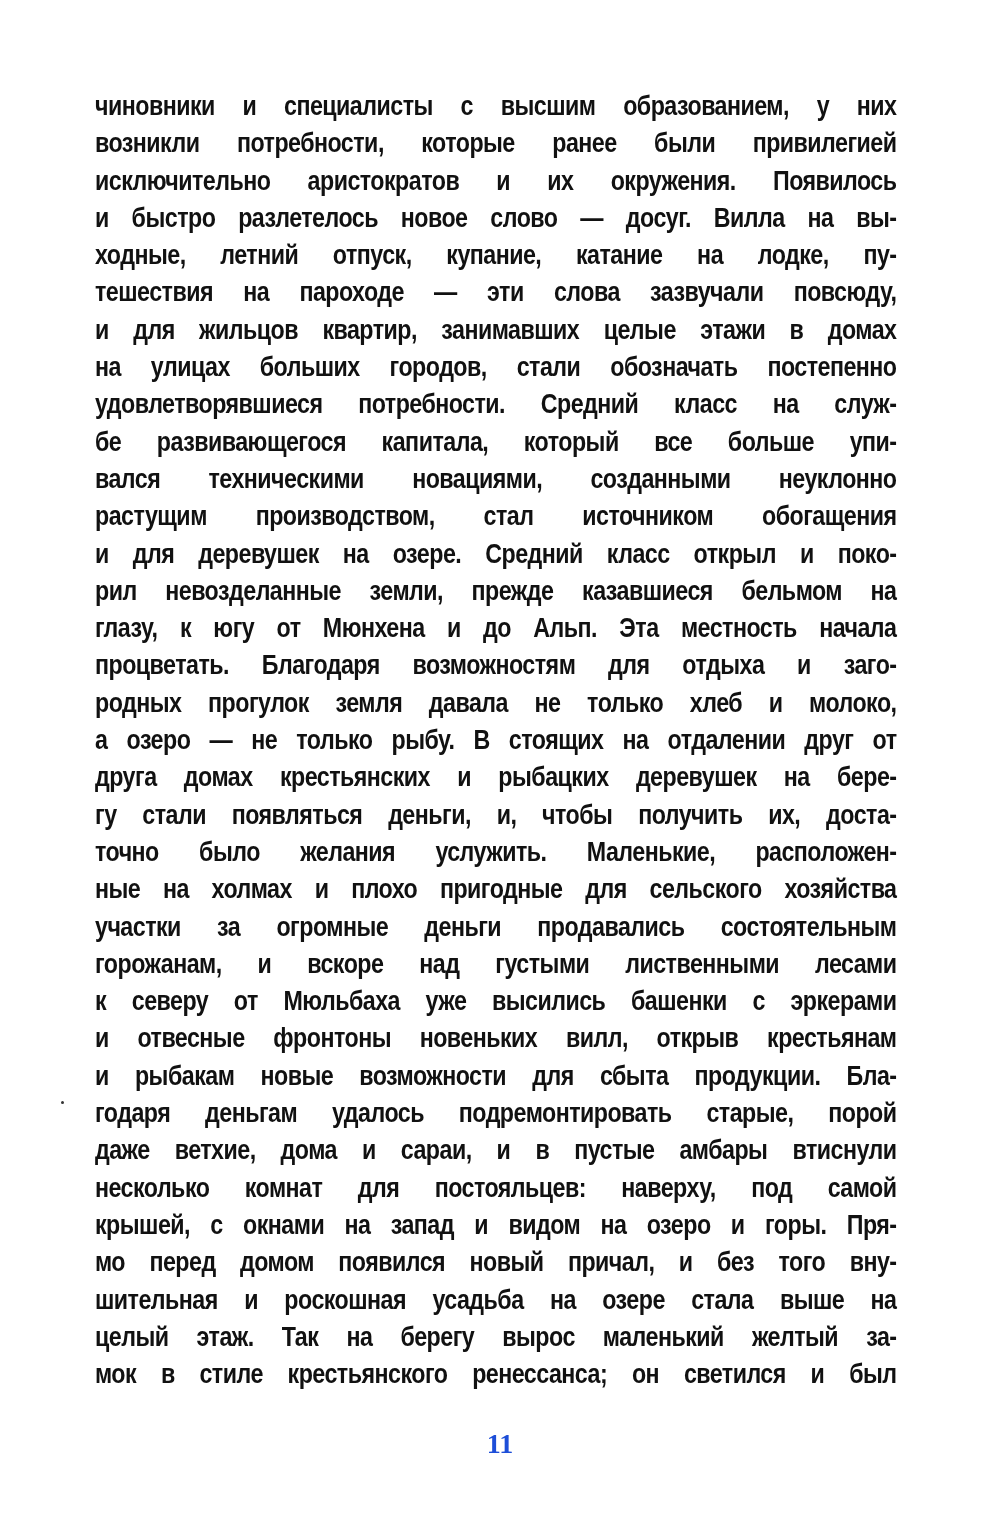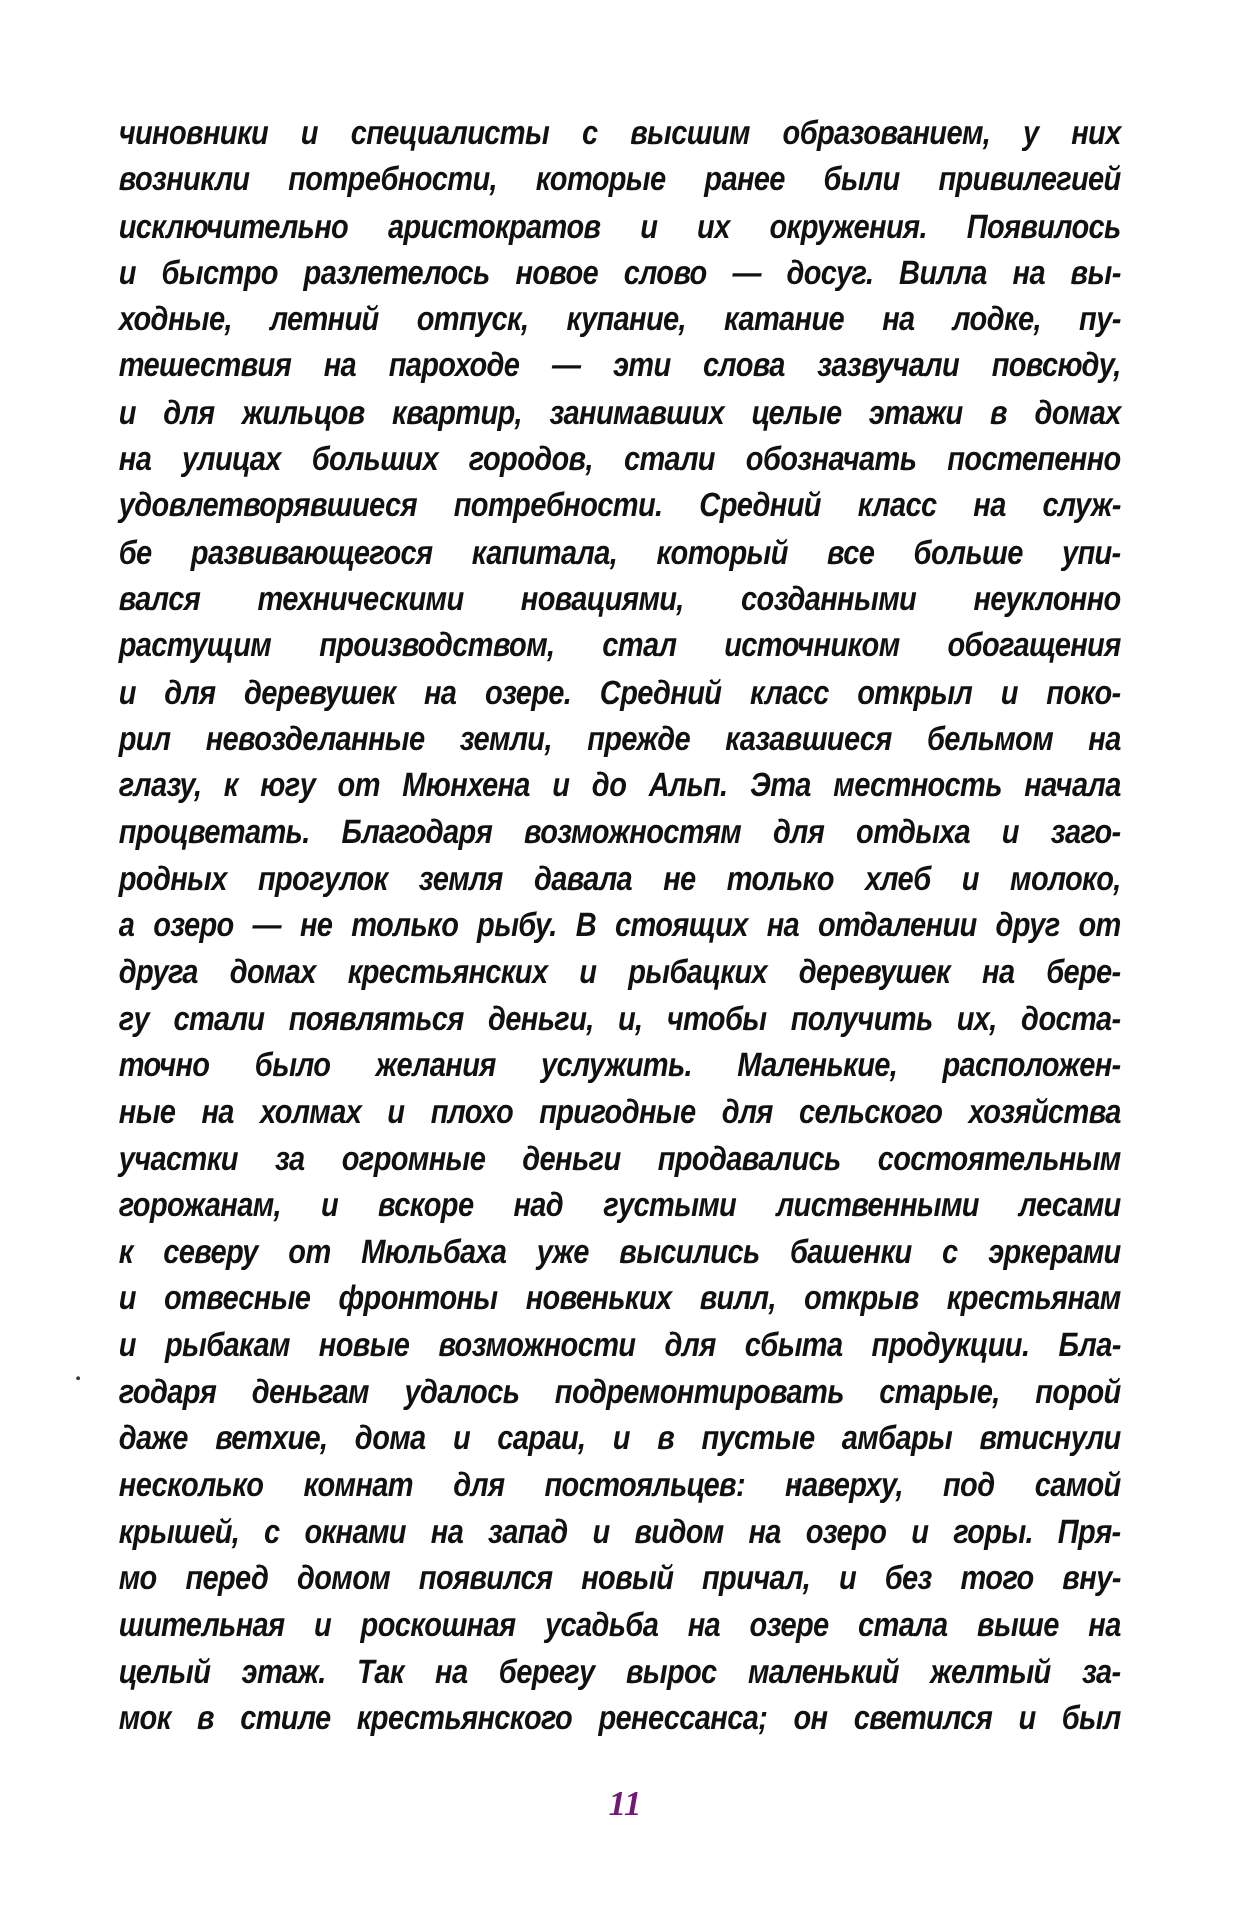--- a/index.html
+++ b/index.html
@@ -15,21 +15,20 @@
       font-family: "Liberation Sans", "DejaVu Sans", sans-serif;
       color: #111111;
     }
     .page {
       position: absolute;
       left: 0;
       top: 0;
       width: 1000px;
       height: 1539px;
       background: #ffffff;
-      font-style: italic;
     }
     .text-block {
       position: absolute;
       left: 95px;
       top: 88px;
       width: 802px;
     }
     .line {
       display: block;
       height: 37.3px;
@@ -46,21 +45,21 @@
     }
     .page-number {
       position: absolute;
       left: 0;
       width: 1000px;
       top: 1428px;
       text-align: center;
       font-family: "Liberation Serif", "DejaVu Serif", serif;
       font-weight: bold;
       font-size: 28px;
-      color: #701a75;
+      color: #1d4ed8;
     }
     .margin-dot {
       position: absolute;
       left: 61px;
       top: 1101px;
       width: 3px;
       height: 3px;
       background: #333333;
       border-radius: 50%;
     }

